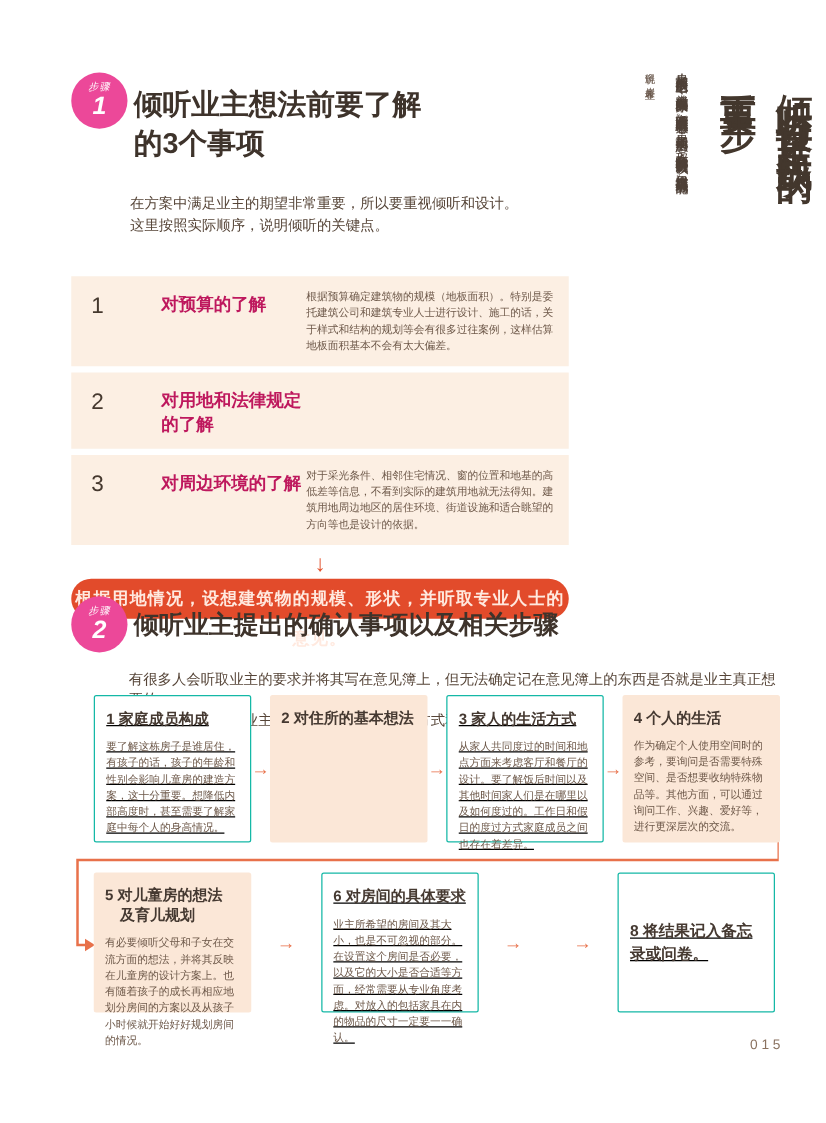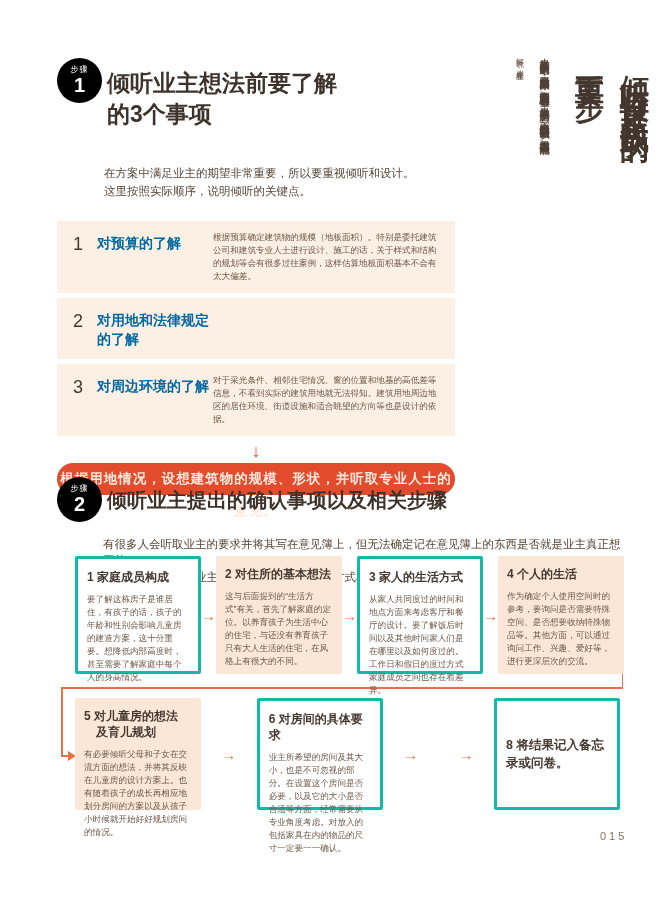--- a/index.html
+++ b/index.html
@@ -11,57 +11,57 @@
   .vcol { position:absolute; top:52px; right:4px; height:400px;
           writing-mode:vertical-rl; text-orientation:mixed; }
   .vtitle { margin:0; font-weight:bold; color:#43372d; }
   .vtitle .vline { display:block; font-size:29px; letter-spacing:6px; line-height:45px; }
   .vbody { margin:0; margin-block-start:15px; font-size:10.2px; letter-spacing:0.4px;
            line-height:16px; color:#4f4138; }
   .vcredit { margin:0; margin-block-start:12px; font-size:8px; color:#6a584c; letter-spacing:1px; }
 
   
   .step-head { position:absolute; display:flex; align-items:flex-start; }
-  .badge { width:45px; height:45px; border-radius:50%; background:#000000; color:#fff;
+  .badge { width:45px; height:45px; border-radius:50%; background:#ec4899; color:#fff;
            display:flex; flex-direction:column; align-items:center; justify-content:center;
-           flex:none; }
+           flex:none;font-style:italic; }
   .badge-label { font-size:8px; letter-spacing:1px; line-height:9px; }
   .badge-num { font-size:20px; font-weight:bold; line-height:22px; }
   .step-title { margin:0 0 0 5px; font-weight:bold; color:#3e332b; white-space:pre-line; }
   .s1 { left:57px; top:58px; }
   .s1 .step-title { font-size:23px; line-height:31px; margin-top:10px; }
   .s2 { left:57px; top:477px; align-items:center; }
   .s2 .step-title { font-size:20px; line-height:24px; margin-top:0; }
 
   .intro { position:absolute; font-size:11.5px; color:#564538; white-space:pre-line; }
-  .intro1 { left:104px; top:152px; width:350px; line-height:18.5px; }
+  .intro1 { left:104px; top:142px; width:350px; line-height:18.5px; }
   .intro2 { left:103px; top:524px; width:525px; line-height:16.5px; }
 
   
   .step1-lower { position:absolute; left:57px; top:221px; width:398px; }
   .band { background:#fcefe3; min-height:61px; margin-bottom:5px; display:flex;
           padding:10px 10px 10px 16px; }
   .band-num { font-size:18px; color:#45382e; width:24px; flex:none; padding-top:3px; }
-  .band-title { font-size:14px; font-weight:bold; color:#0369a1; width:116px; flex:none;
-                line-height:19px; padding-top:3px; }
+  .band-title { font-size:14px; font-weight:bold; color:#be185d; width:116px; flex:none;
+                line-height:19px; padding-top:3px;margin-left:32px; }
   .band-desc { flex:1; font-size:8.6px; line-height:13px; color:#6d5849; }
   .down-arrow { height:22px; text-align:center; color:#e2542f; font-size:18px;
                 font-weight:bold; line-height:20px; }
   .banner { height:32px; border-radius:16px; background:#e24b2b; color:#ffe9df;
             font-size:13.5px; font-weight:bold; text-align:center; line-height:32px;
             letter-spacing:1px; }
 
   
   .flow { position:absolute; left:57px; top:556px; width:566px; height:280px; }
   .connector { position:absolute; left:0; top:0; width:566px; height:280px; }
   .frow { position:absolute; left:18px; width:545px; display:flex; align-items:stretch; }
   .frow1 { top:0; height:118px; }
   .frow2 { top:142px; height:112px; }
   .fbox { width:126px; flex:none; border-radius:2px; padding:10px 9px; }
-  .fbox.outlined { background:#ffffff; border:3px solid #14b8a6; }
+  .fbox.outlined { background:#ffffff; border:1px solid #14b8a6;text-decoration:underline; }
   .fbox.filled { background:#fbe7d7; }
   .fbox h4 { margin:0 0 8px; font-size:12px; line-height:16px; color:#453931;
              font-weight:bold; white-space:pre-line; }
   .fbox p { margin:0; font-size:8.6px; line-height:13px; color:#6d5849; }
   .fbox.result { display:flex; align-items:center; }
   .fbox.result h4 { margin:0; font-size:12.5px; line-height:18px; }
   .fgap { flex:1; display:flex; align-items:center; justify-content:center;
           color:#e8714a; font-size:15px; font-weight:bold; }
 
   .pagenum { position:absolute; left:600px; top:830px; font-size:11px; letter-spacing:3px;
@@ -128,21 +128,20 @@
     </svg>
 
     <div class="frow frow1">
       <div class="fbox outlined">
         <h4>1 家庭成员构成</h4>
         <p>要了解这栋房子是谁居住，有孩子的话，孩子的年龄和性别会影响儿童房的建造方案，这十分重要。想降低内部高度时，甚至需要了解家庭中每个人的身高情况。</p>
       </div>
       <span class="fgap">→</span>
       <div class="fbox filled">
         <h4>2 对住所的基本想法</h4>
-        <p>这与后面提到的“生活方式”有关，首先了解家庭的定位。以养育孩子为生活中心的住宅，与还没有养育孩子只有大人生活的住宅，在风格上有很大的不同。</p>
       </div>
       <span class="fgap">→</span>
       <div class="fbox outlined">
         <h4>3 家人的生活方式</h4>
         <p>从家人共同度过的时间和地点方面来考虑客厅和餐厅的设计。要了解饭后时间以及其他时间家人们是在哪里以及如何度过的。工作日和假日的度过方式家庭成员之间也存在着差异。</p>
       </div>
       <span class="fgap">→</span>
       <div class="fbox filled">
         <h4>4 个人的生活</h4>
         <p>作为确定个人使用空间时的参考，要询问是否需要特殊空间、是否想要收纳特殊物品等。其他方面，可以通过询问工作、兴趣、爱好等，进行更深层次的交流。</p>

